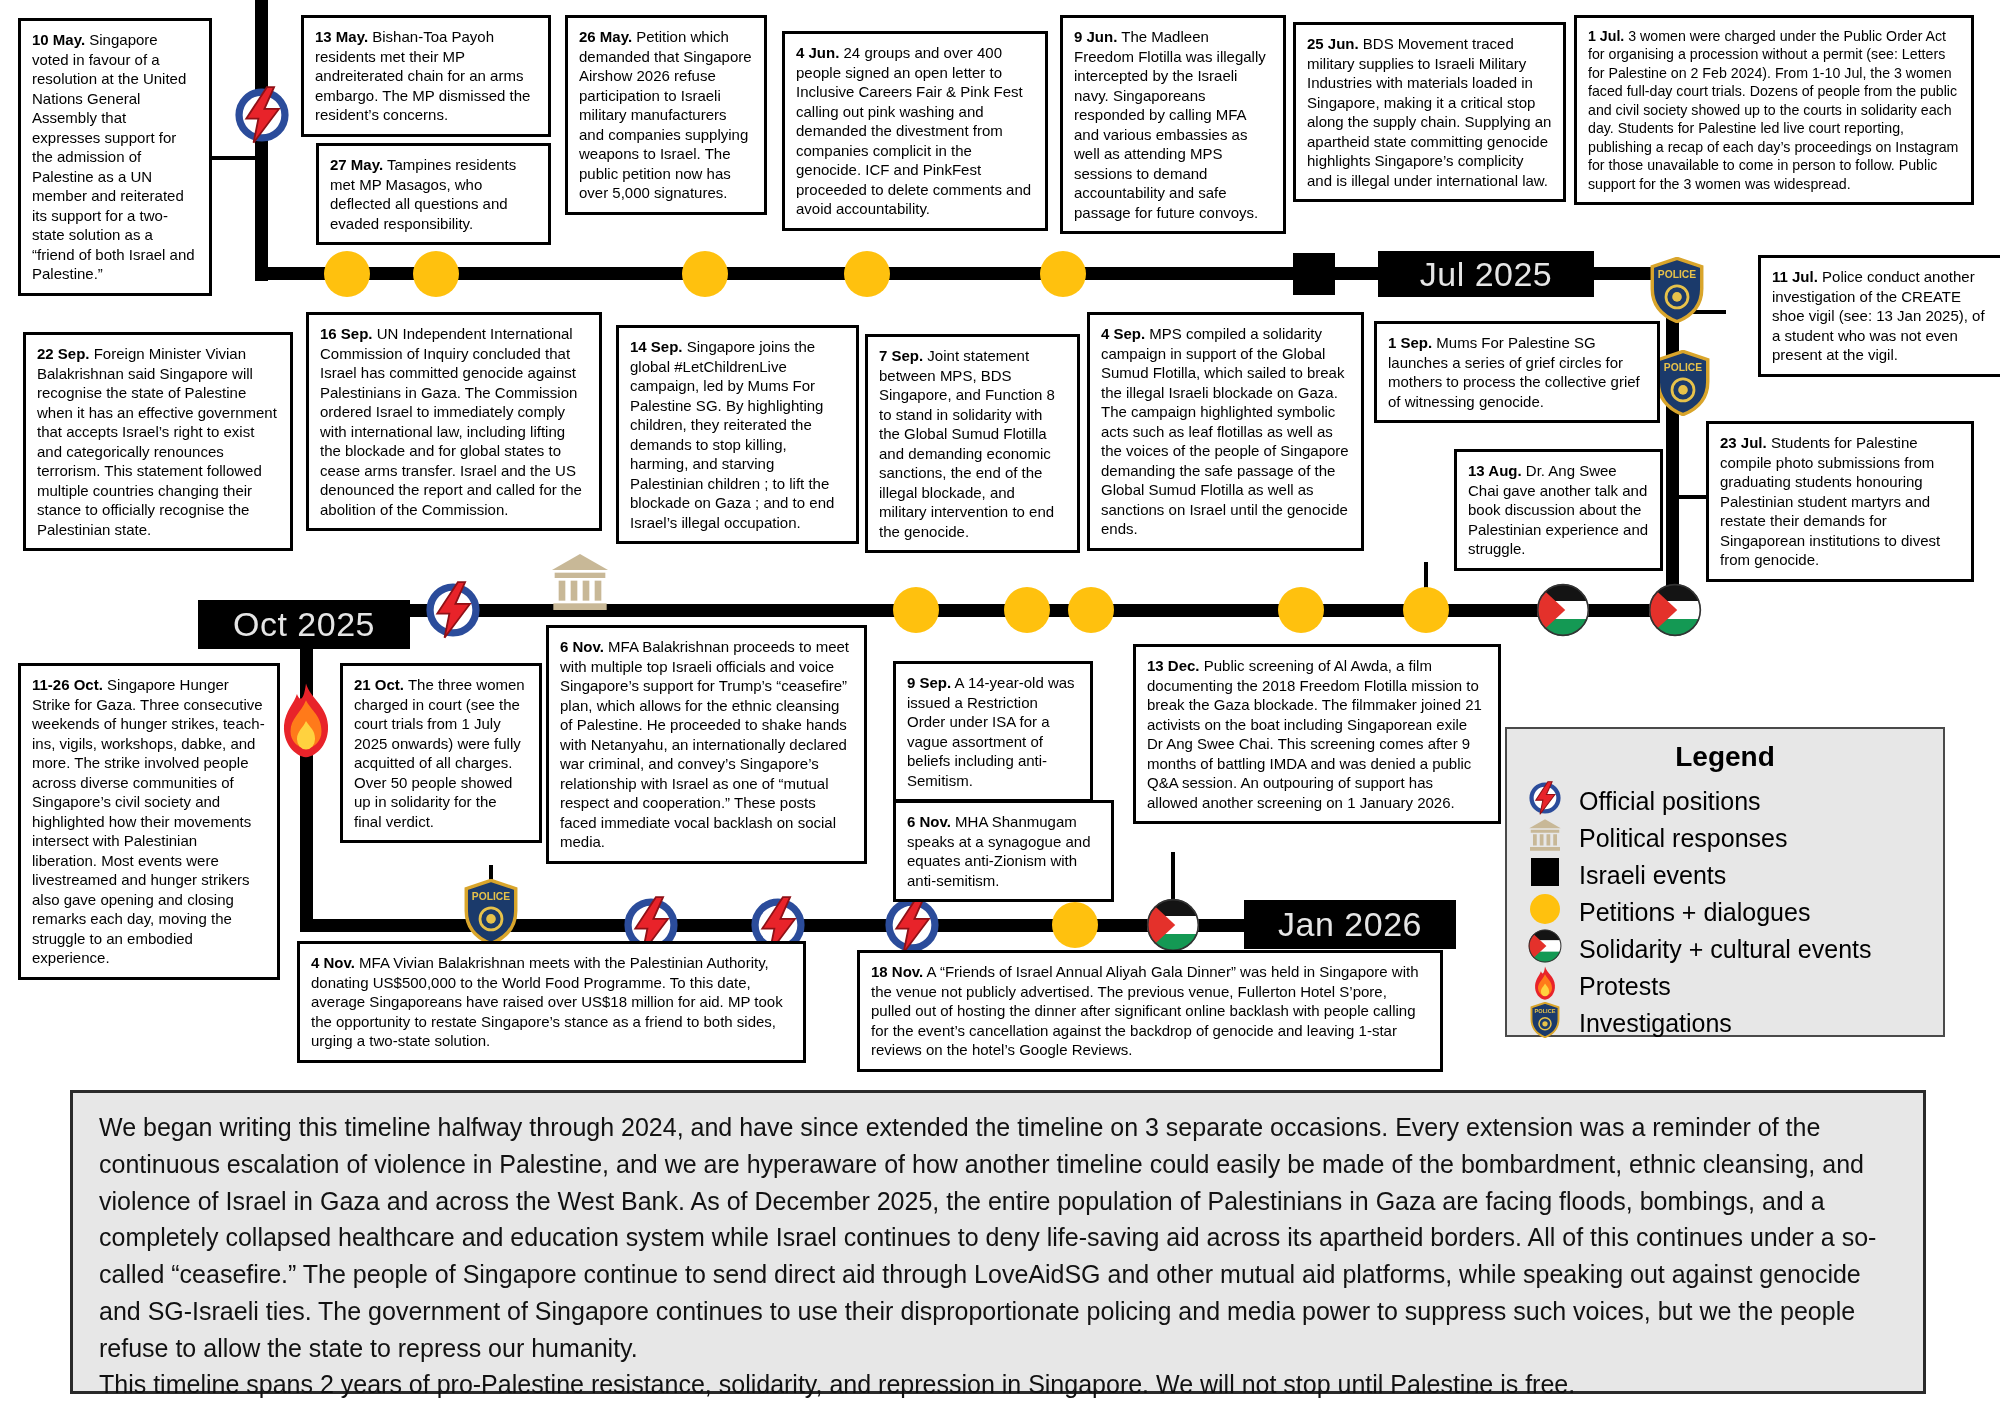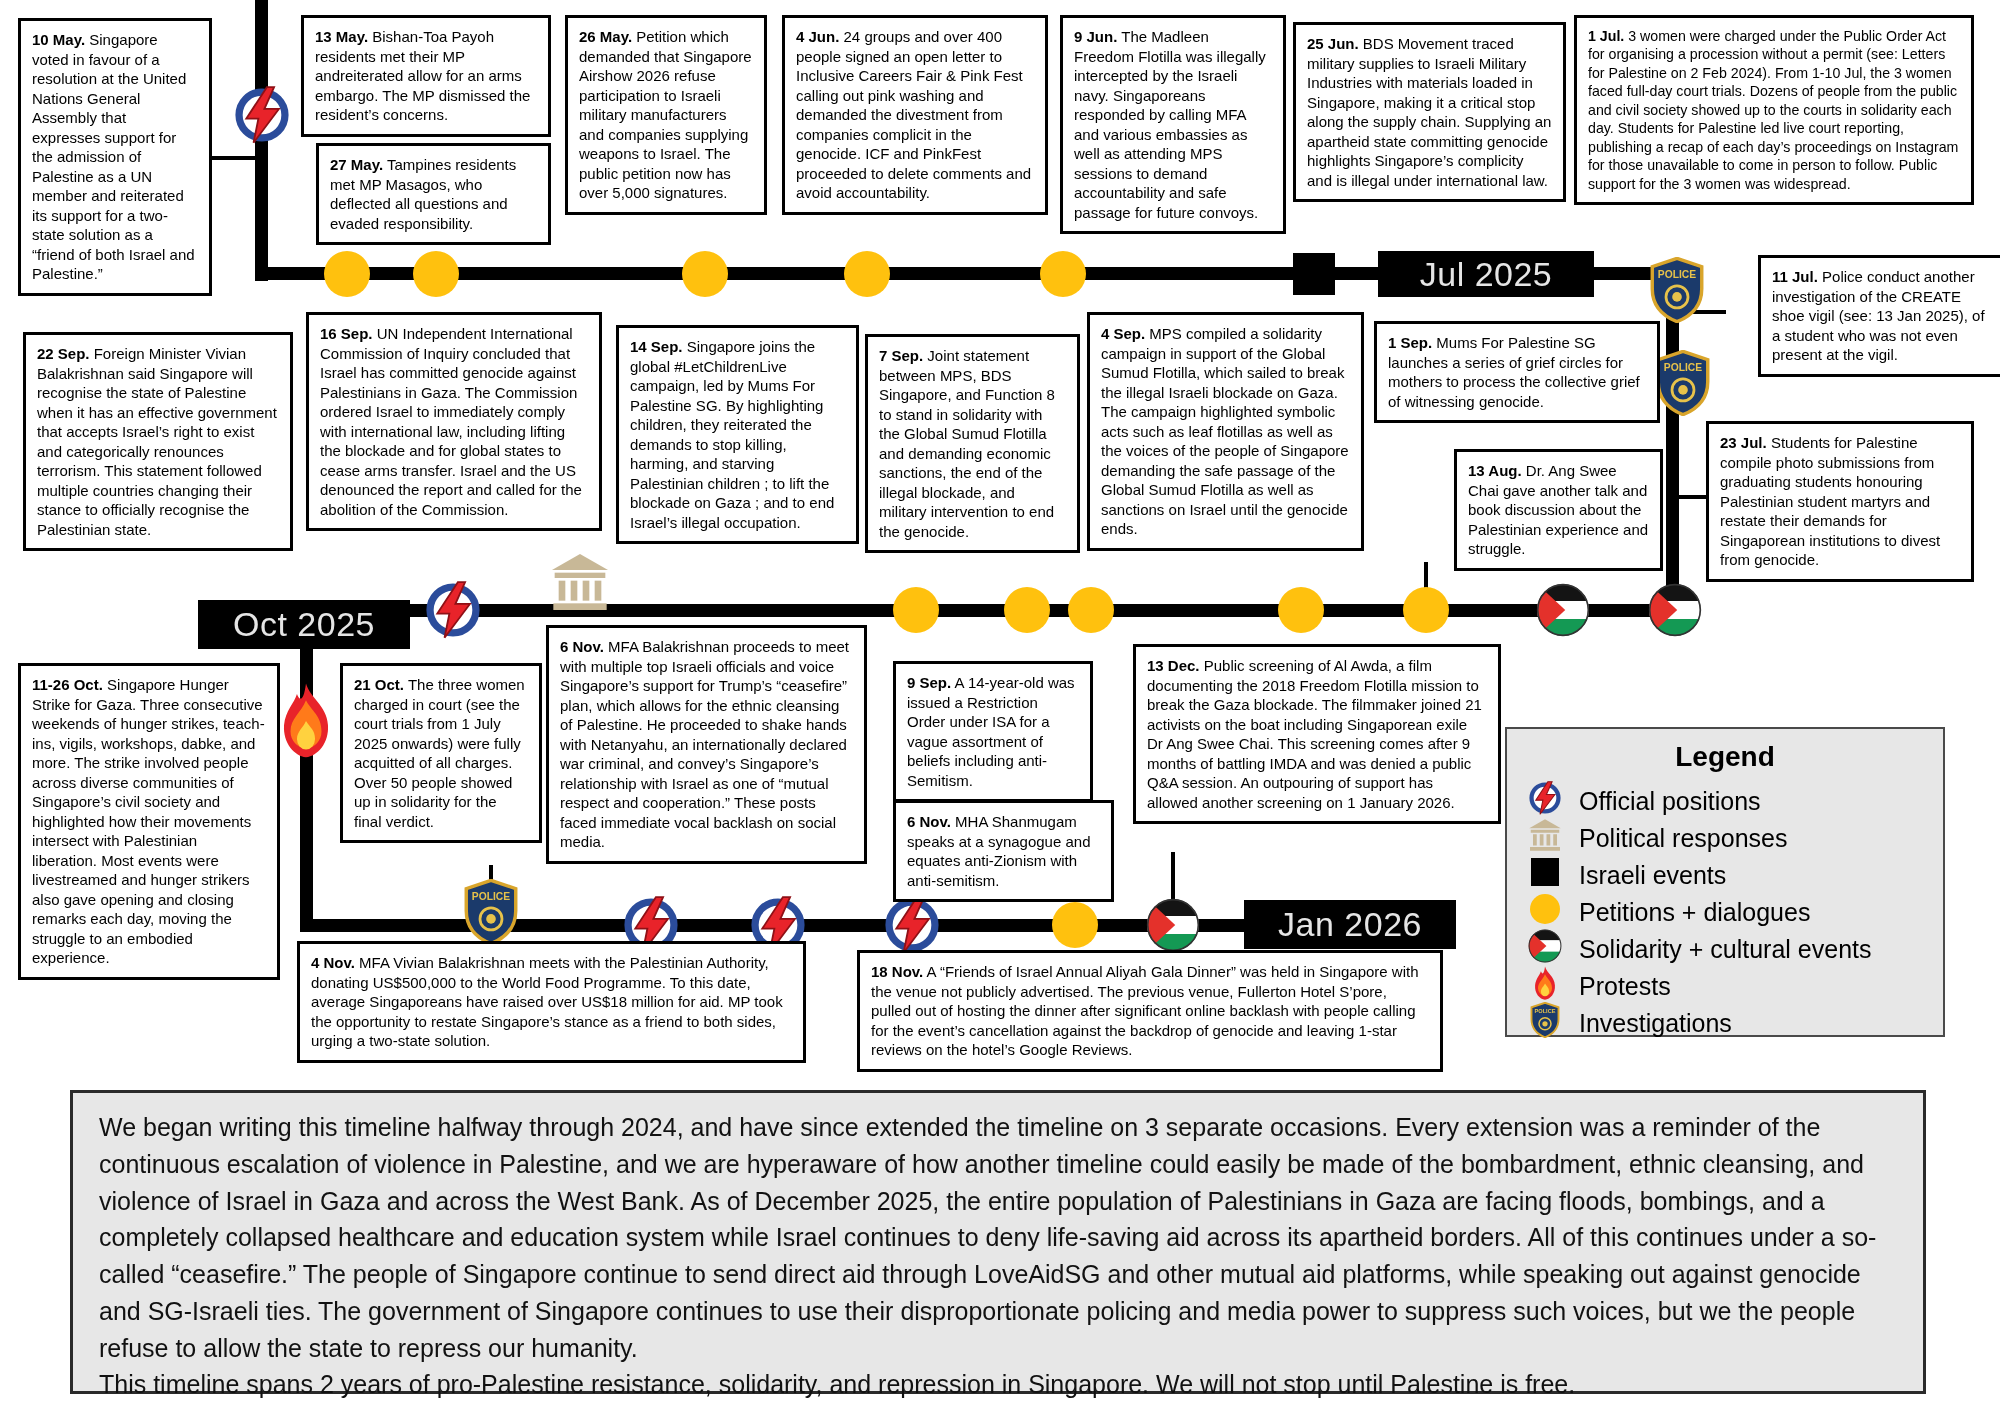--- a/index.html
+++ b/index.html
@@ -163,24 +163,24 @@
         <use href="#sym-badge"></use>
       </svg></div>
   <div class="marker" style="left:1683px; top:383px;"><svg viewBox="0 0 40 48" width="56" height="66">
         <use href="#sym-badge"></use>
       </svg></div>
   <div class="marker" style="left:491px; top:912px;"><svg viewBox="0 0 40 48" width="56" height="66">
         <use href="#sym-badge"></use>
       </svg></div>
 
   <div class="event" style="left:18px; top:18px; width:194px;"><b>10 May.</b> <span>Singapore voted in favour of a resolution at the United Nations General Assembly that expresses support for the admission of Palestine as a UN member and reiterated its support for a two-state solution as a “friend of both Israel and Palestine.”</span></div>
-  <div class="event" style="left:301px; top:15px; width:250px;"><b>13 May.</b> <span>Bishan-Toa Payoh residents met their MP andreiterated allow for an arms embargo. The MP dismissed the resident’s concerns.</span></div>
+  <div class="event" style="left:301px; top:15px; width:250px;"><b>13 May.</b> <span>Bishan-Toa Payoh residents met their MP andreiterated chain for an arms embargo. The MP dismissed the resident’s concerns.</span></div>
   <div class="event" style="left:316px; top:143px; width:235px;"><b>27 May.</b> <span>Tampines residents met MP Masagos, who deflected all questions and evaded responsibility.</span></div>
   <div class="event" style="left:565px; top:15px; width:202px;"><b>26 May.</b> <span>Petition which demanded that Singapore Airshow 2026 refuse participation to Israeli military manufacturers and companies supplying weapons to Israel. The public petition now has over 5,000 signatures.</span></div>
-  <div class="event" style="left:782px; top:15px; width:266px;"><b>4 Jun.</b> <span>24 groups and over 400 people signed an open letter to Inclusive Careers Fair &amp; Pink Fest calling out pink washing and demanded the divestment from companies complicit in the genocide. ICF and PinkFest proceeded to delete comments and avoid accountability.</span></div>
+  <div class="event" style="left:782px; top:31px; width:266px;"><b>4 Jun.</b> <span>24 groups and over 400 people signed an open letter to Inclusive Careers Fair &amp; Pink Fest calling out pink washing and demanded the divestment from companies complicit in the genocide. ICF and PinkFest proceeded to delete comments and avoid accountability.</span></div>
   <div class="event" style="left:1060px; top:15px; width:226px;"><b>9 Jun.</b> <span>The Madleen Freedom Flotilla was illegally intercepted by the Israeli navy. Singaporeans responded by calling MFA and various embassies as well as attending MPS sessions to demand accountability and safe passage for future convoys.</span></div>
   <div class="event" style="left:1293px; top:22px; width:273px;"><b>25 Jun.</b> <span>BDS Movement traced military supplies to Israeli Military Industries with materials loaded in Singapore, making it a critical stop along the supply chain. Supplying an apartheid state committing genocide highlights Singapore’s complicity and is illegal under international law.</span></div>
   <div class="event small" style="left:1574px; top:15px; width:400px;"><b>1 Jul.</b> <span>3 women were charged under the Public Order Act for organising a procession without a permit (see: Letters for Palestine on 2 Feb 2024). From 1-10 Jul, the 3 women faced full-day court trials. Dozens of people from the public and civil society showed up to the courts in solidarity each day. Students for Palestine led live court reporting, publishing a recap of each day’s proceedings on Instagram for those unavailable to come in person to follow. Public support for the 3 women was widespread.</span></div>
   <div class="event" style="left:1724px; top:255px; width:250px;margin-left:34px;"><b>11 Jul.</b> <span>Police conduct another investigation of the CREATE shoe vigil (see: 13 Jan 2025), of a student who was not even present at the vigil.</span></div>
   <div class="event" style="left:1706px; top:421px; width:268px;"><b>23 Jul.</b> <span>Students for Palestine compile photo submissions from graduating students honouring Palestinian student martyrs and restate their demands for Singaporean institutions to divest from genocide.</span></div>
 
   <div class="event" style="left:23px; top:332px; width:270px;"><b>22 Sep.</b> <span>Foreign Minister Vivian Balakrishnan said Singapore will recognise the state of Palestine when it has an effective government that accepts Israel’s right to exist and categorically renounces terrorism. This statement followed multiple countries changing their stance to officially recognise the Palestinian state.</span></div>
   <div class="event" style="left:306px; top:312px; width:296px;"><b>16 Sep.</b> <span>UN Independent International Commission of Inquiry concluded that Israel has committed genocide against Palestinians in Gaza. The Commission ordered Israel to immediately comply with international law, including lifting the blockade and for global states to cease arms transfer. Israel and the US denounced the report and called for the abolition of the Commission.</span></div>
   <div class="event" style="left:616px; top:325px; width:243px;"><b>14 Sep.</b> <span>Singapore joins the global #LetChildrenLive campaign, led by Mums For Palestine SG. By highlighting children, they reiterated the demands to stop killing, harming, and starving Palestinian children ; to lift the blockade on Gaza ; and to end Israel’s illegal occupation.</span></div>
   <div class="event" style="left:865px; top:334px; width:215px;"><b>7 Sep.</b> <span>Joint statement between MPS, BDS Singapore, and Function 8 to stand in solidarity with the Global Sumud Flotilla and demanding economic sanctions, the end of the illegal blockade, and military intervention to end the genocide.</span></div>

